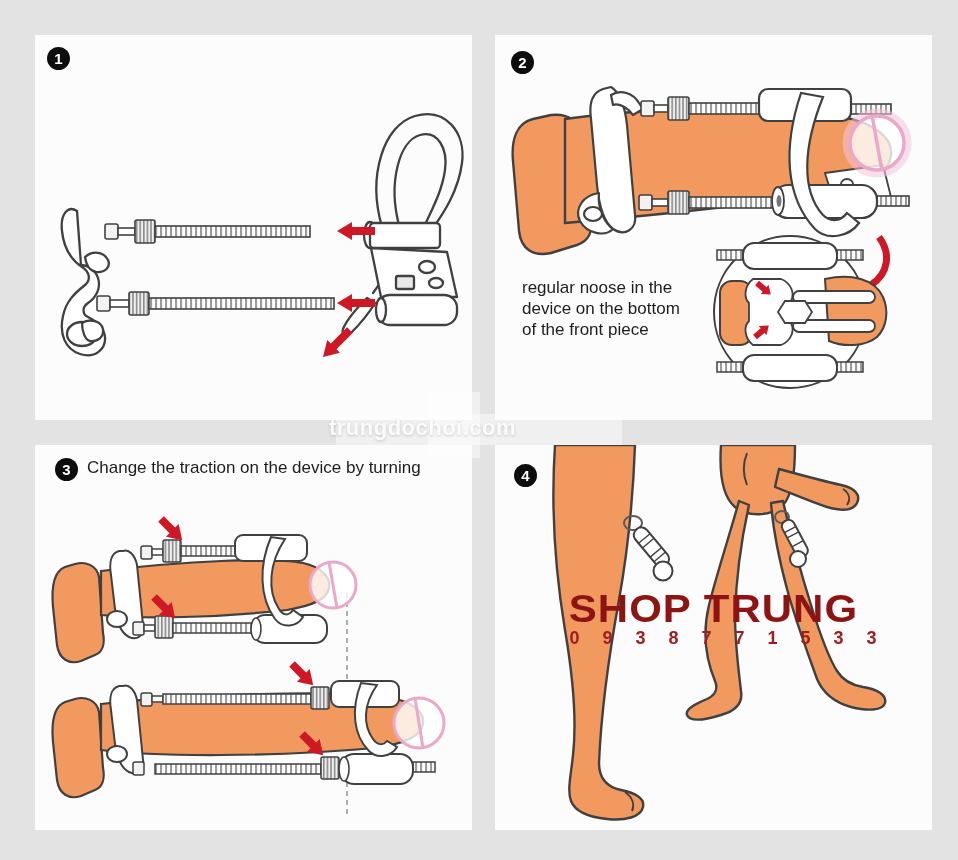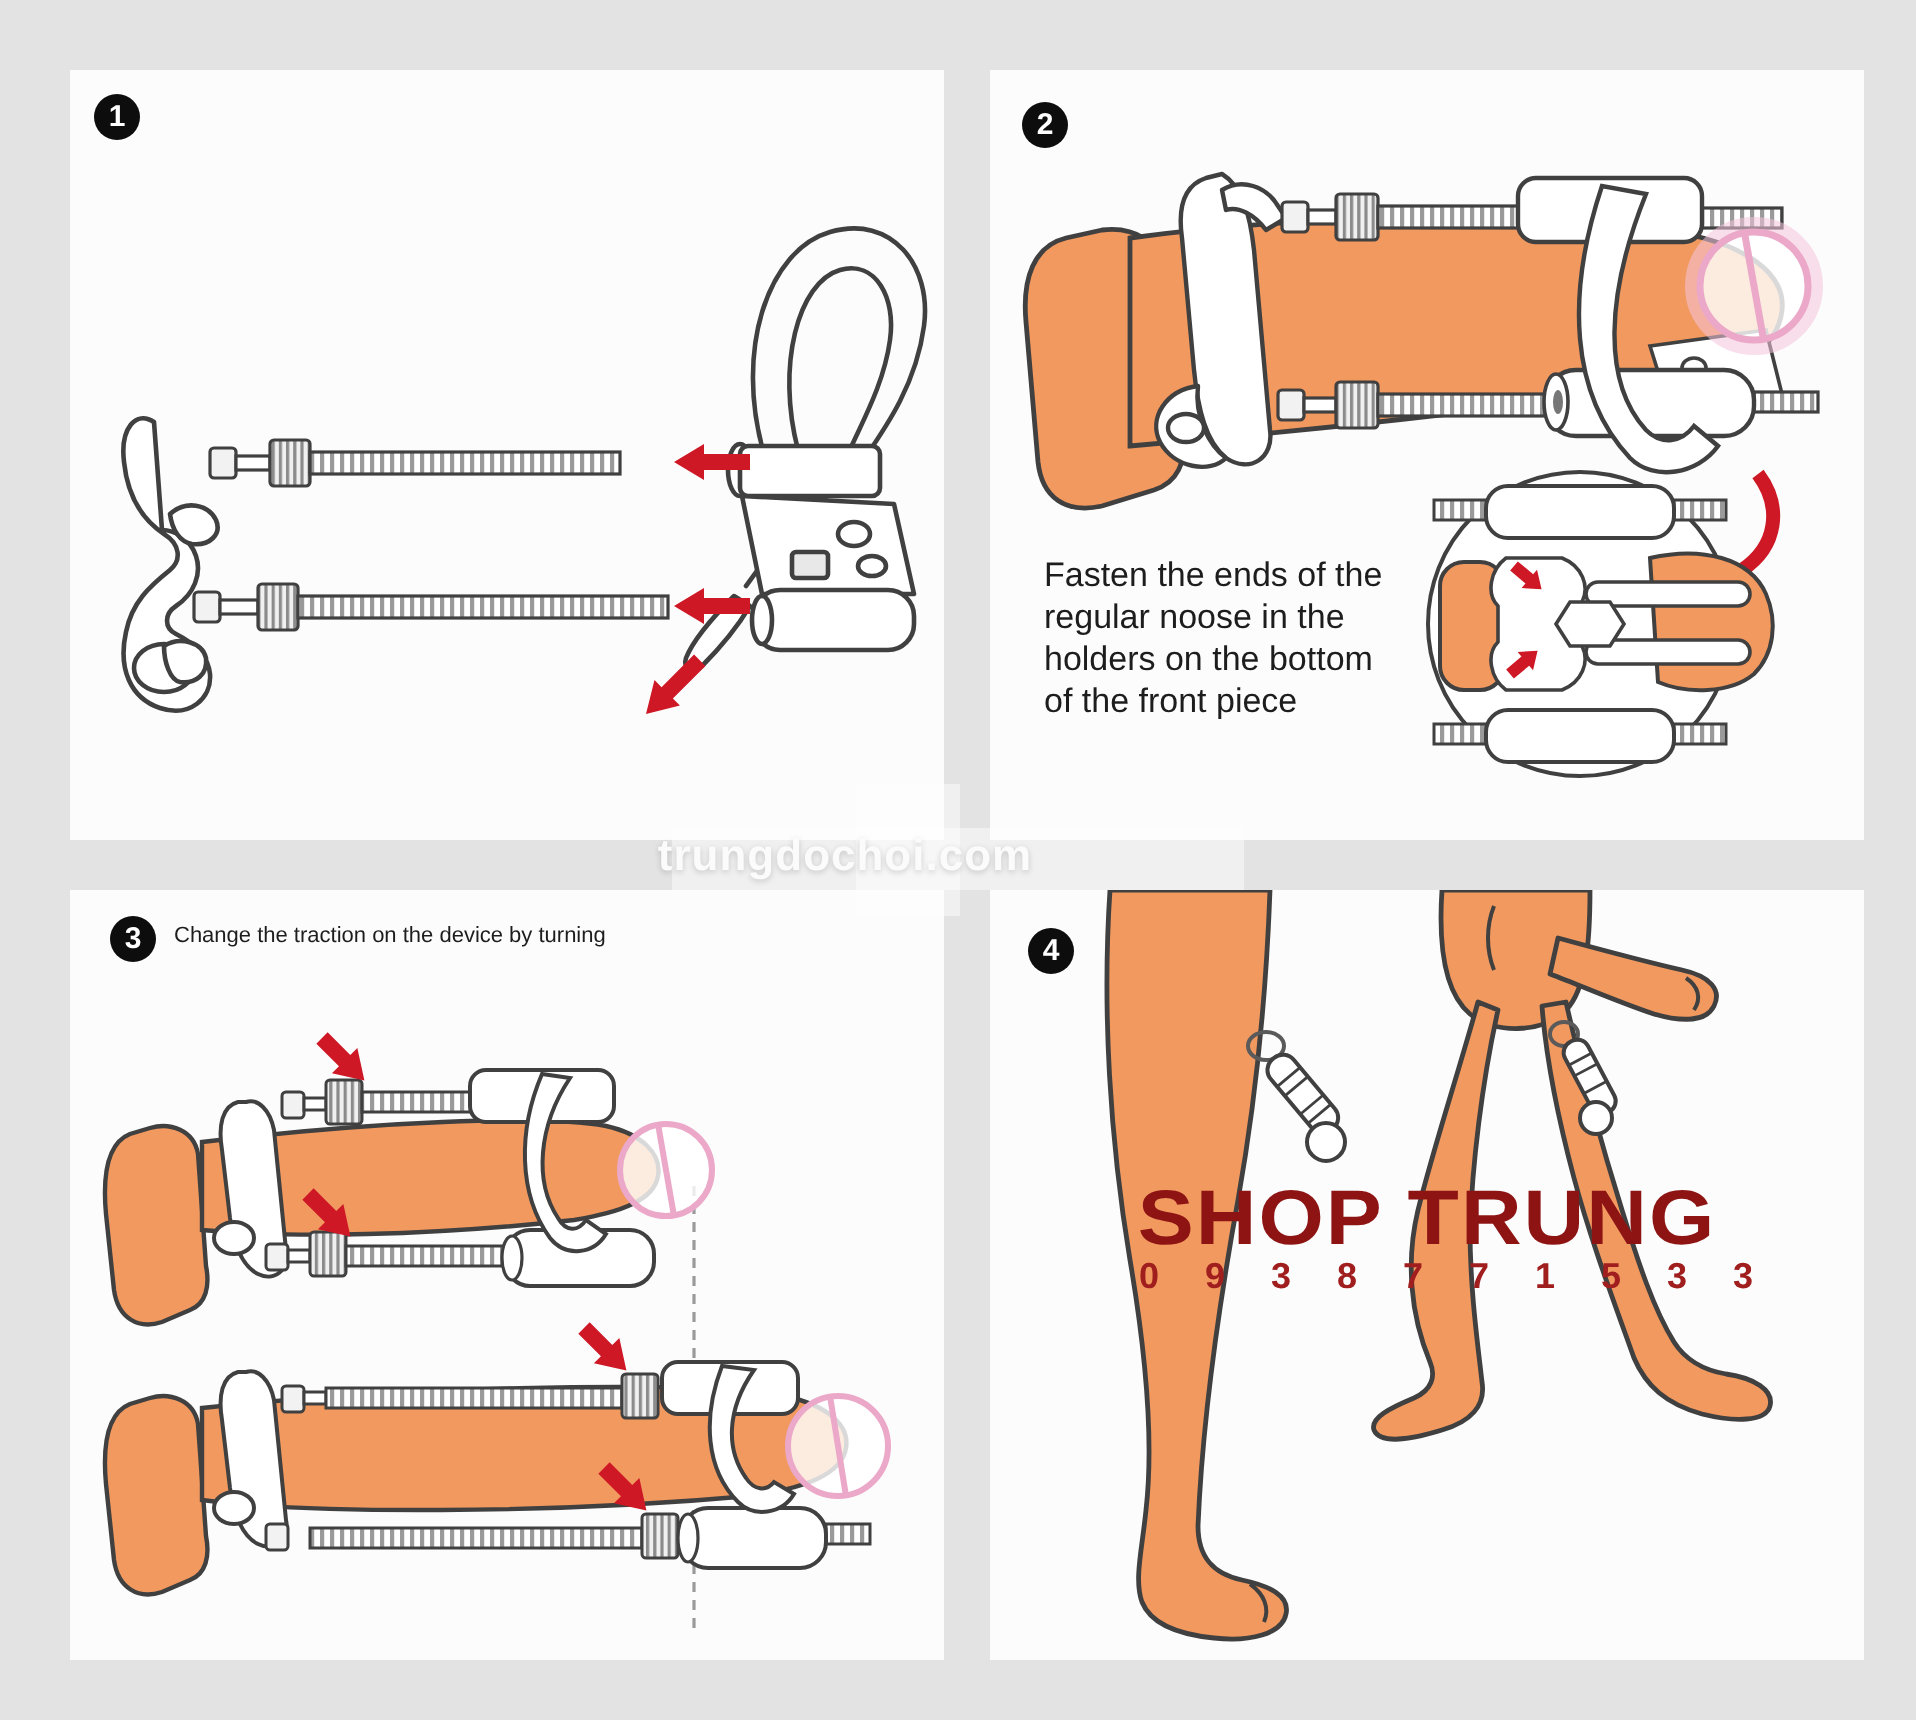--- a/index.html
+++ b/index.html
@@ -14,21 +14,21 @@
   .badge{position:absolute;width:23px;height:23px;border-radius:50%;background:#0d0d0d;
          color:#fff;font-size:15px;font-weight:700;display:flex;align-items:center;
          justify-content:center;z-index:6;}
   #panel1 .badge{left:12px;top:12px;}
   #panel2 .badge{left:16px;top:16px;}
   #panel4 .badge{left:19px;top:19px;}
   .caption{position:absolute;color:#1d1d1d;font-size:17px;line-height:20px;z-index:5;}
   #p2-caption{left:27px;top:242px;width:200px;line-height:21px;}
   #p3-caption{left:20px;top:12px;display:flex;gap:9px;align-items:flex-start;width:410px;}
   #p3-caption .badge{position:static;flex:0 0 auto;margin-top:1px;}
-  #p3-caption .cap-lines{font-size:11px;line-height:22px;color:#1d1d1d;}
+  #p3-caption .cap-lines{font-size:17px;line-height:22px;color:#1d1d1d;}
   #p4-caption{left:186px;top:299px;width:240px;font-size:17.5px;line-height:24px;}
   .shop-name{position:absolute;left:0;top:140px;width:100%;text-align:center;z-index:6;
              color:#8e1414;font-size:42px;font-weight:700;letter-spacing:1px;
              transform:scaleY(.92);}
   .shop-phone{position:absolute;left:14px;top:183px;width:100%;text-align:center;z-index:6;
               color:#a01e1e;font-size:18px;font-weight:700;letter-spacing:9px;}
   .wm-cross{position:absolute;background:rgba(255,255,255,.45);z-index:2;}
   .wm-v{left:428px;top:392px;width:52px;height:66px;}
   .wm-h{left:336px;top:414px;width:286px;height:31px;}
   .watermark{position:absolute;left:0;top:415px;width:845px;text-align:center;z-index:3;
@@ -186,23 +186,22 @@
           <g transform="translate(262,248) rotate(40)">
               <polygon points="0,-3 10,-3 10,-6 18,0 10,6 10,3 0,3"></polygon>
             </g>
           <g transform="translate(260,302) rotate(-40)">
               <polygon points="0,-3 10,-3 10,-6 18,0 10,6 10,3 0,3"></polygon>
             </g>
         </g>
       </g>
     </svg>
     <div class="caption" id="p2-caption">
-      <div>Fasten the ends of the</div>
       <div>regular noose in the</div>
-      <div>holders on the bottom</div>
+      <div>device on the bottom</div>
       <div>of the front piece</div>
     </div>
   </div>
 
   <div class="panel" id="panel3">
     <div class="caption" id="p3-caption">
       <div class="badge">3</div>
       <div class="cap-lines">
         <div>Change the traction on the device by turning</div>
       </div>

